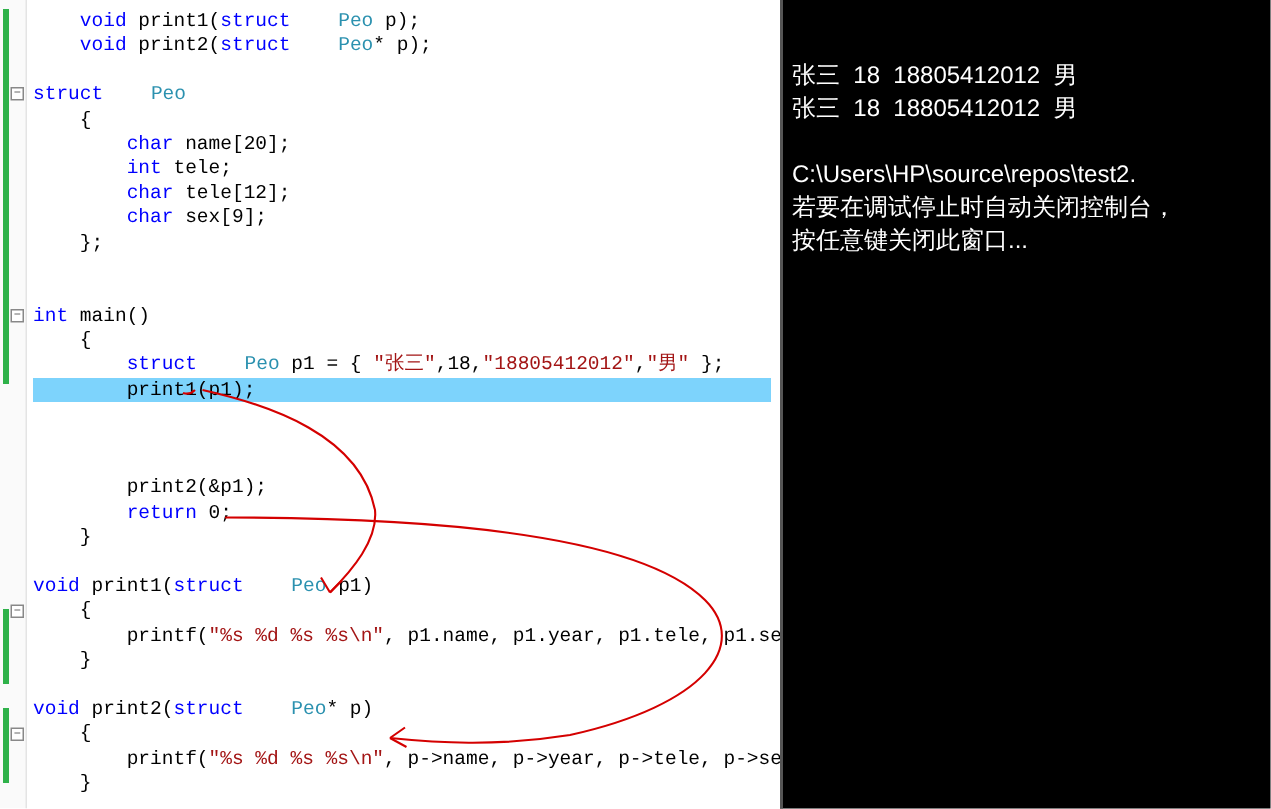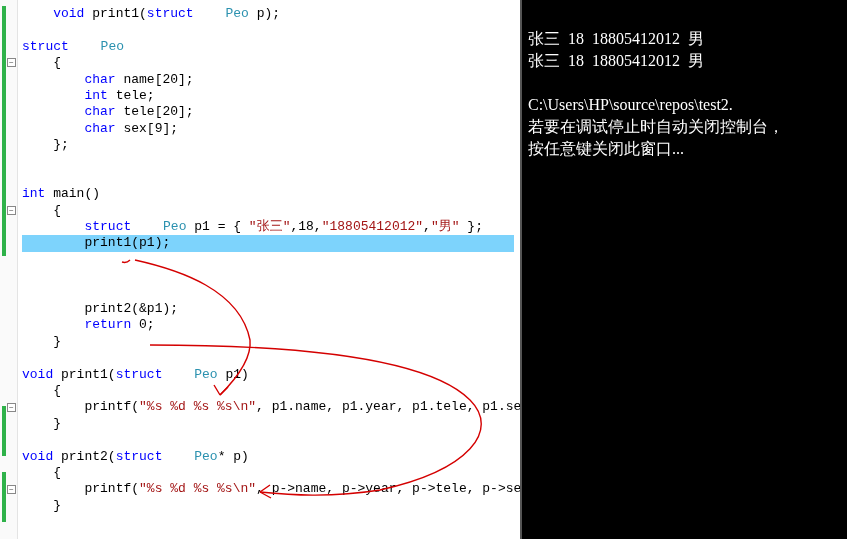--- a/index.html
+++ b/index.html
@@ -75,23 +75,23 @@
     background: #7dd3fc;
   }
   .kw { color: #0000ff; text-align: center; }
   .type { color: #2b91af; padding-left: 24px; }
   .str { color: #a31515; }
   .console-pane {
     flex: 1;
     height: 100%;
     background: #000000;
     color: #ffffff;
-    font-family: Liberation Serif, serif;
+    font-family: Liberation Sans, sans-serif;
     font-size: 16px;
-    padding: 6px 6px;
+    padding: 18px 6px;
     line-height: 22px;
     white-space: pre;
     position: relative;
     border-left: 2px solid #555;
   }
   .watermark {
     position: absolute;
     right: 8px;
     bottom: 6px;
     color: #000000;
@@ -115,26 +115,27 @@
     <div class="green-band"></div>
     <div class="green-band2"></div>
     <div class="green-band3"></div>
   <div class="fold-marker" style="top: 58.2px;">−</div>
       <div class="fold-marker" style="top: 205.8px;">−</div>
       <div class="fold-marker" style="top: 402.6px;">−</div>
       <div class="fold-marker" style="top: 484.6px;">−</div>
     </div>
   <div id="code-container">
       <div class="code-line">    <span class="kw">void </span><span>print1(</span><span class="kw">struct </span><span class="type">Peo</span><span> p);</span></div>
+      <div class="code-line">    <span class="kw">void </span><span>print2(</span><span class="kw">struct </span><span class="type">Peo</span><span>* p);</span></div>
       <div class="code-line"></div>
       <div class="code-line"><span class="kw">struct </span><span class="type">Peo</span></div>
       <div class="code-line">    <span>{</span></div>
       <div class="code-line">        <span class="kw">char </span><span>name[20];</span></div>
       <div class="code-line">        <span class="kw">int </span><span>tele;</span></div>
-      <div class="code-line">        <span class="kw">char </span><span>tele[20];</span></div>
+      <div class="code-line">        <span class="kw">char </span><span>tele[12];</span></div>
       <div class="code-line">        <span class="kw">char </span><span>sex[9];</span></div>
       <div class="code-line">    <span>};</span></div>
       <div class="code-line"></div>
       <div class="code-line"></div>
       <div class="code-line"><span class="kw">int </span><span>main()</span></div>
       <div class="code-line">    <span>{</span></div>
       <div class="code-line">        <span class="kw">struct </span><span class="type">Peo</span><span> p1 = { </span><span class="str">"张三"</span><span>,18,</span><span class="str">"18805412012"</span><span>,</span><span class="str">"男"</span><span> };</span></div>
       <div class="code-line highlighted-line">        <span>print1(p1);</span></div>
       <div class="code-line"></div>
       <div class="code-line"></div>

